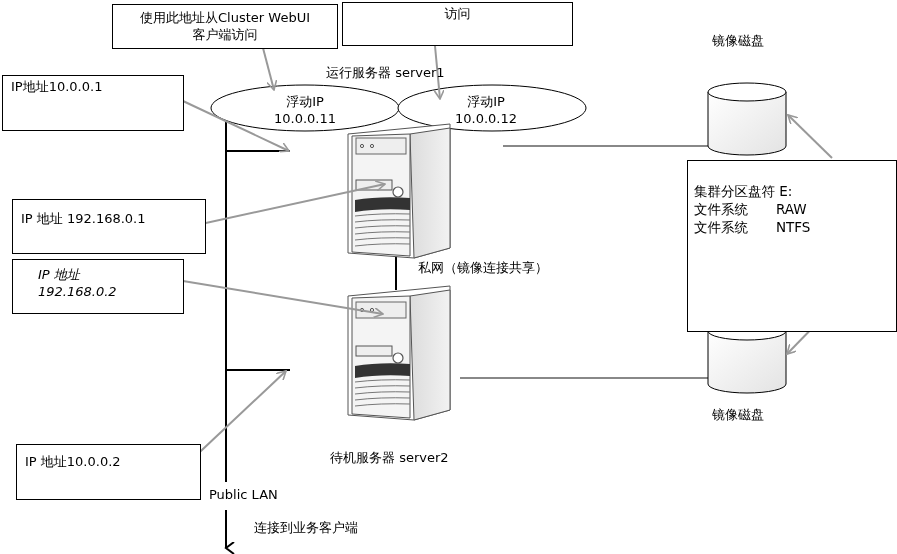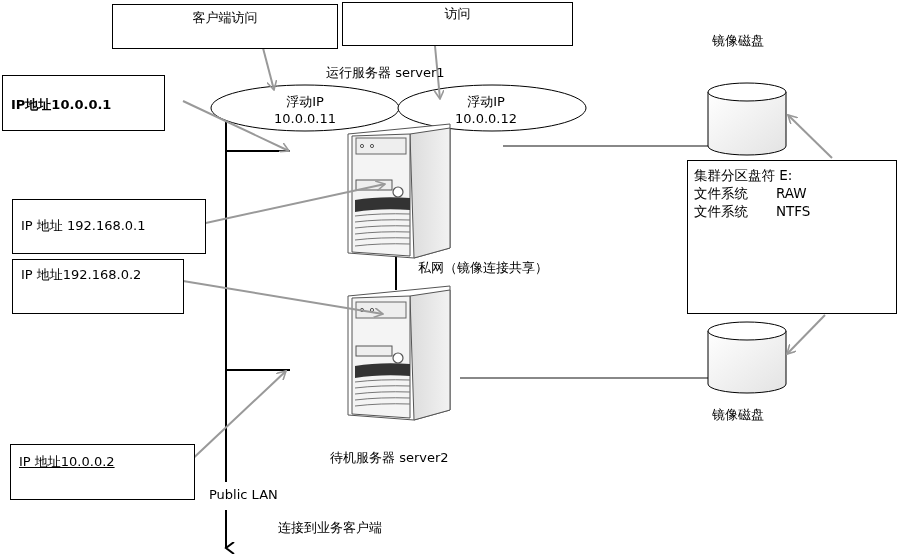--- a/index.html
+++ b/index.html
@@ -95,59 +95,60 @@
   <line x1="435" y1="46" x2="440" y2="99" stroke="#999" stroke-width="2" marker-end="url(#arrGray)"></line>
   <line x1="183" y1="101" x2="289" y2="151" stroke="#999" stroke-width="2" marker-end="url(#arrGray)"></line>
   <line x1="183" y1="228" x2="385" y2="184" stroke="#999" stroke-width="2" marker-end="url(#arrGray)"></line>
   <line x1="183" y1="281" x2="383" y2="314" stroke="#999" stroke-width="2" marker-end="url(#arrGray)"></line>
   <line x1="186" y1="465" x2="286" y2="371" stroke="#999" stroke-width="2" marker-end="url(#arrGray)"></line>
   <line x1="832" y1="158" x2="788" y2="115" stroke="#999" stroke-width="2" marker-end="url(#arrGray)"></line>
   <line x1="825" y1="315" x2="787" y2="354" stroke="#999" stroke-width="2" marker-end="url(#arrGray)"></line>
 </svg>
 
 <div class="box center" style="left:112px; top:4px; width:226px; height:45px; padding-top:4px;">
+  <div>使用此地址从Cluster WebUI</div>
   <div>客户端访问</div>
 </div>
 <div class="box center" style="left:342px; top:2px; width:231px; height:44px; padding-top:2px;">
   <div>访问</div>
 </div>
 
-<div class="box" style="left:2px; top:75px; width:163px; height:56px; padding:20px 8px;font-weight:bold;">
+<div class="box" style="left:2px; top:75px; width:182px; height:56px; padding:2px 8px;">
   <span>IP地址10.0.0.1</span>
 </div>
-<div class="box" style="left:12px; top:199px; width:194px; height:55px; padding:17px 8px;">
+<div class="box" style="left:12px; top:199px; width:194px; height:55px; padding:10px 8px;">
   <span>IP 地址 192.168.0.1</span>
 </div>
-<div class="box" style="left:12px; top:259px; width:172px; height:55px; padding:6px 8px;">
+<div class="box" style="left:12px; top:259px; width:172px; height:55px; padding:6px 25px;font-style:italic;">
   <span>IP 地址192.168.0.2</span>
 </div>
-<div class="box" style="left:10px; top:444px; width:185px; height:56px; padding:8px 8px;text-decoration:underline;">
+<div class="box" style="left:16px; top:444px; width:185px; height:56px; padding:8px 8px;">
   <span>IP 地址10.0.0.2</span>
 </div>
 
 <div class="lbl center" style="left:255px; top:93px; width:100px;">
   <div>浮动IP</div>
   <div>10.0.0.11</div>
 </div>
 <div class="lbl center" style="left:436px; top:93px; width:100px;">
   <div>浮动IP</div>
   <div>10.0.0.12</div>
 </div>
 
 <div class="lbl" style="left:326px; top:64px;text-align:right;">运行服务器 server1</div>
 <div class="lbl" style="left:330px; top:449px;">待机服务器 server2</div>
 <div class="lbl" style="left:418px; top:259px;">私网（镜像连接共享）</div>
 
 <div class="lbl" style="left:209px; top:486px;">Public LAN</div>
-<div class="lbl" style="left:254px; top:519px;margin-left:24px;">连接到业务客户端</div>
+<div class="lbl" style="left:254px; top:519px;">连接到业务客户端</div>
 
 <div class="lbl" style="left:712px; top:32px;">镜像磁盘</div>
 <div class="lbl" style="left:712px; top:406px;">镜像磁盘</div>
 
-<div class="box" style="left:687px; top:160px; width:210px; height:154px; padding:5px 6px; font-size:13.5px; line-height:18px;">
+<div class="box" style="left:687px; top:160px; width:210px; height:172px; padding:21px 6px; font-size:13.5px; line-height:18px;">
   <div>
     <span>集群分区盘符 E:</span>
   </div>
   <div>
     <span>文件系统</span><span class="mono-gap"></span><span>RAW</span>
   </div>
   <div>
     <span>文件系统</span><span class="mono-gap"></span><span>NTFS</span>
   </div>
 </div>

